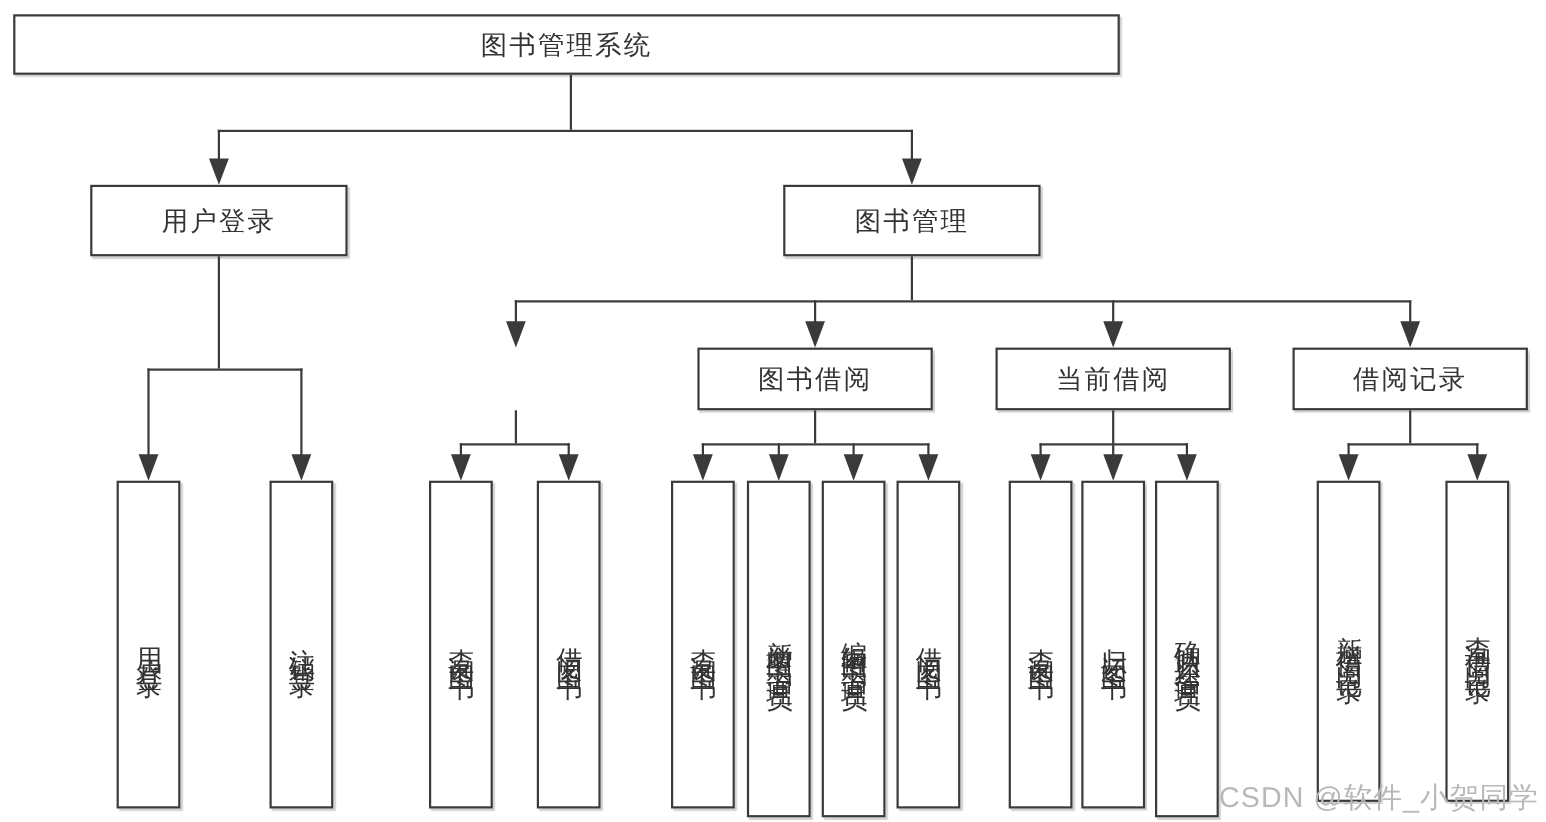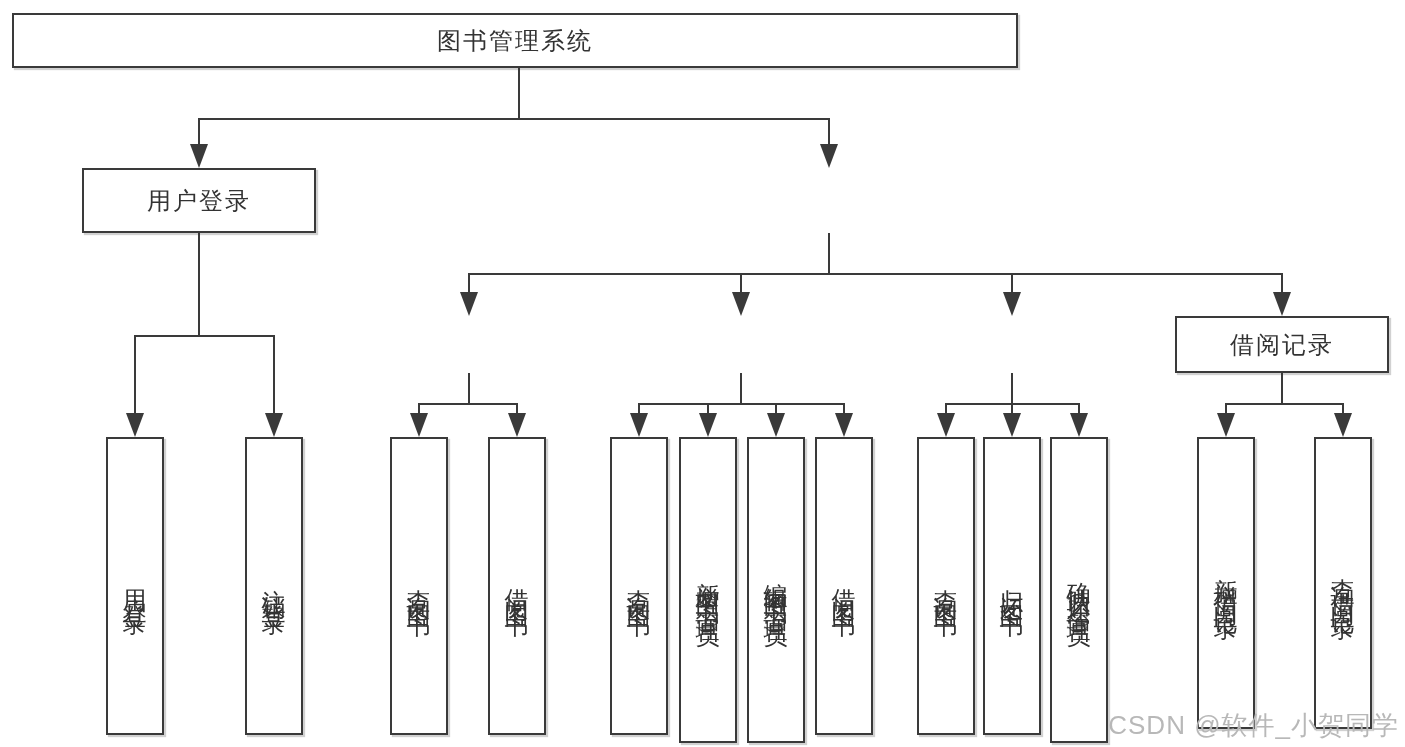--- a/index.html
+++ b/index.html
@@ -64,39 +64,42 @@
   <div class="node" style="left:12px;top:13px;width:1006px;height:55px">图书管理系统</div>
 
   <div class="vline" style="left:518px;top:68px;height:50px"></div>
   <div class="hline" style="left:198px;top:118px;width:632px"></div>
   <div class="vline" style="left:198px;top:118px;height:30px"></div>
   <div class="arrow-down" style="left:190px;top:144px"></div>
   <div class="vline" style="left:828px;top:118px;height:30px"></div>
   <div class="arrow-down" style="left:820px;top:144px"></div>
 
   <div class="node" style="left:82px;top:168px;width:234px;height:65px">用户登录</div>
+  <div class="node" style="left:712px;top:168px;width:234px;height:65px">图书管理</div>
 
   <div class="vline" style="left:198px;top:233px;height:102px"></div>
   <div class="hline" style="left:134px;top:335px;width:141px"></div>
   <div class="vline" style="left:134px;top:335px;height:83px"></div>
   <div class="arrow-down" style="left:126px;top:413px"></div>
   <div class="vline" style="left:273px;top:335px;height:83px"></div>
   <div class="arrow-down" style="left:265px;top:413px"></div>
 
   <div class="vline" style="left:828px;top:233px;height:40px"></div>
   <div class="hline" style="left:468px;top:273px;width:815px"></div>
   <div class="vline" style="left:468px;top:273px;height:23px"></div>
   <div class="arrow-down" style="left:460px;top:292px"></div>
   <div class="vline" style="left:740px;top:273px;height:23px"></div>
   <div class="arrow-down" style="left:732px;top:292px"></div>
   <div class="vline" style="left:1011px;top:273px;height:23px"></div>
   <div class="arrow-down" style="left:1003px;top:292px"></div>
   <div class="vline" style="left:1281px;top:273px;height:23px"></div>
   <div class="arrow-down" style="left:1273px;top:292px"></div>
 
+  <div class="node" style="left:634px;top:316px;width:214px;height:57px">图书借阅</div>
+  <div class="node" style="left:905px;top:316px;width:214px;height:57px">当前借阅</div>
   <div class="node" style="left:1175px;top:316px;width:214px;height:57px">借阅记录</div>
 
   <div class="vline" style="left:468px;top:373px;height:30px"></div>
   <div class="hline" style="left:418px;top:403px;width:100px"></div>
   <div class="vline" style="left:418px;top:403px;height:15px"></div>
   <div class="arrow-down" style="left:410px;top:413px"></div>
   <div class="vline" style="left:516px;top:403px;height:15px"></div>
   <div class="arrow-down" style="left:508px;top:413px"></div>
 
   <div class="vline" style="left:740px;top:373px;height:30px"></div>

